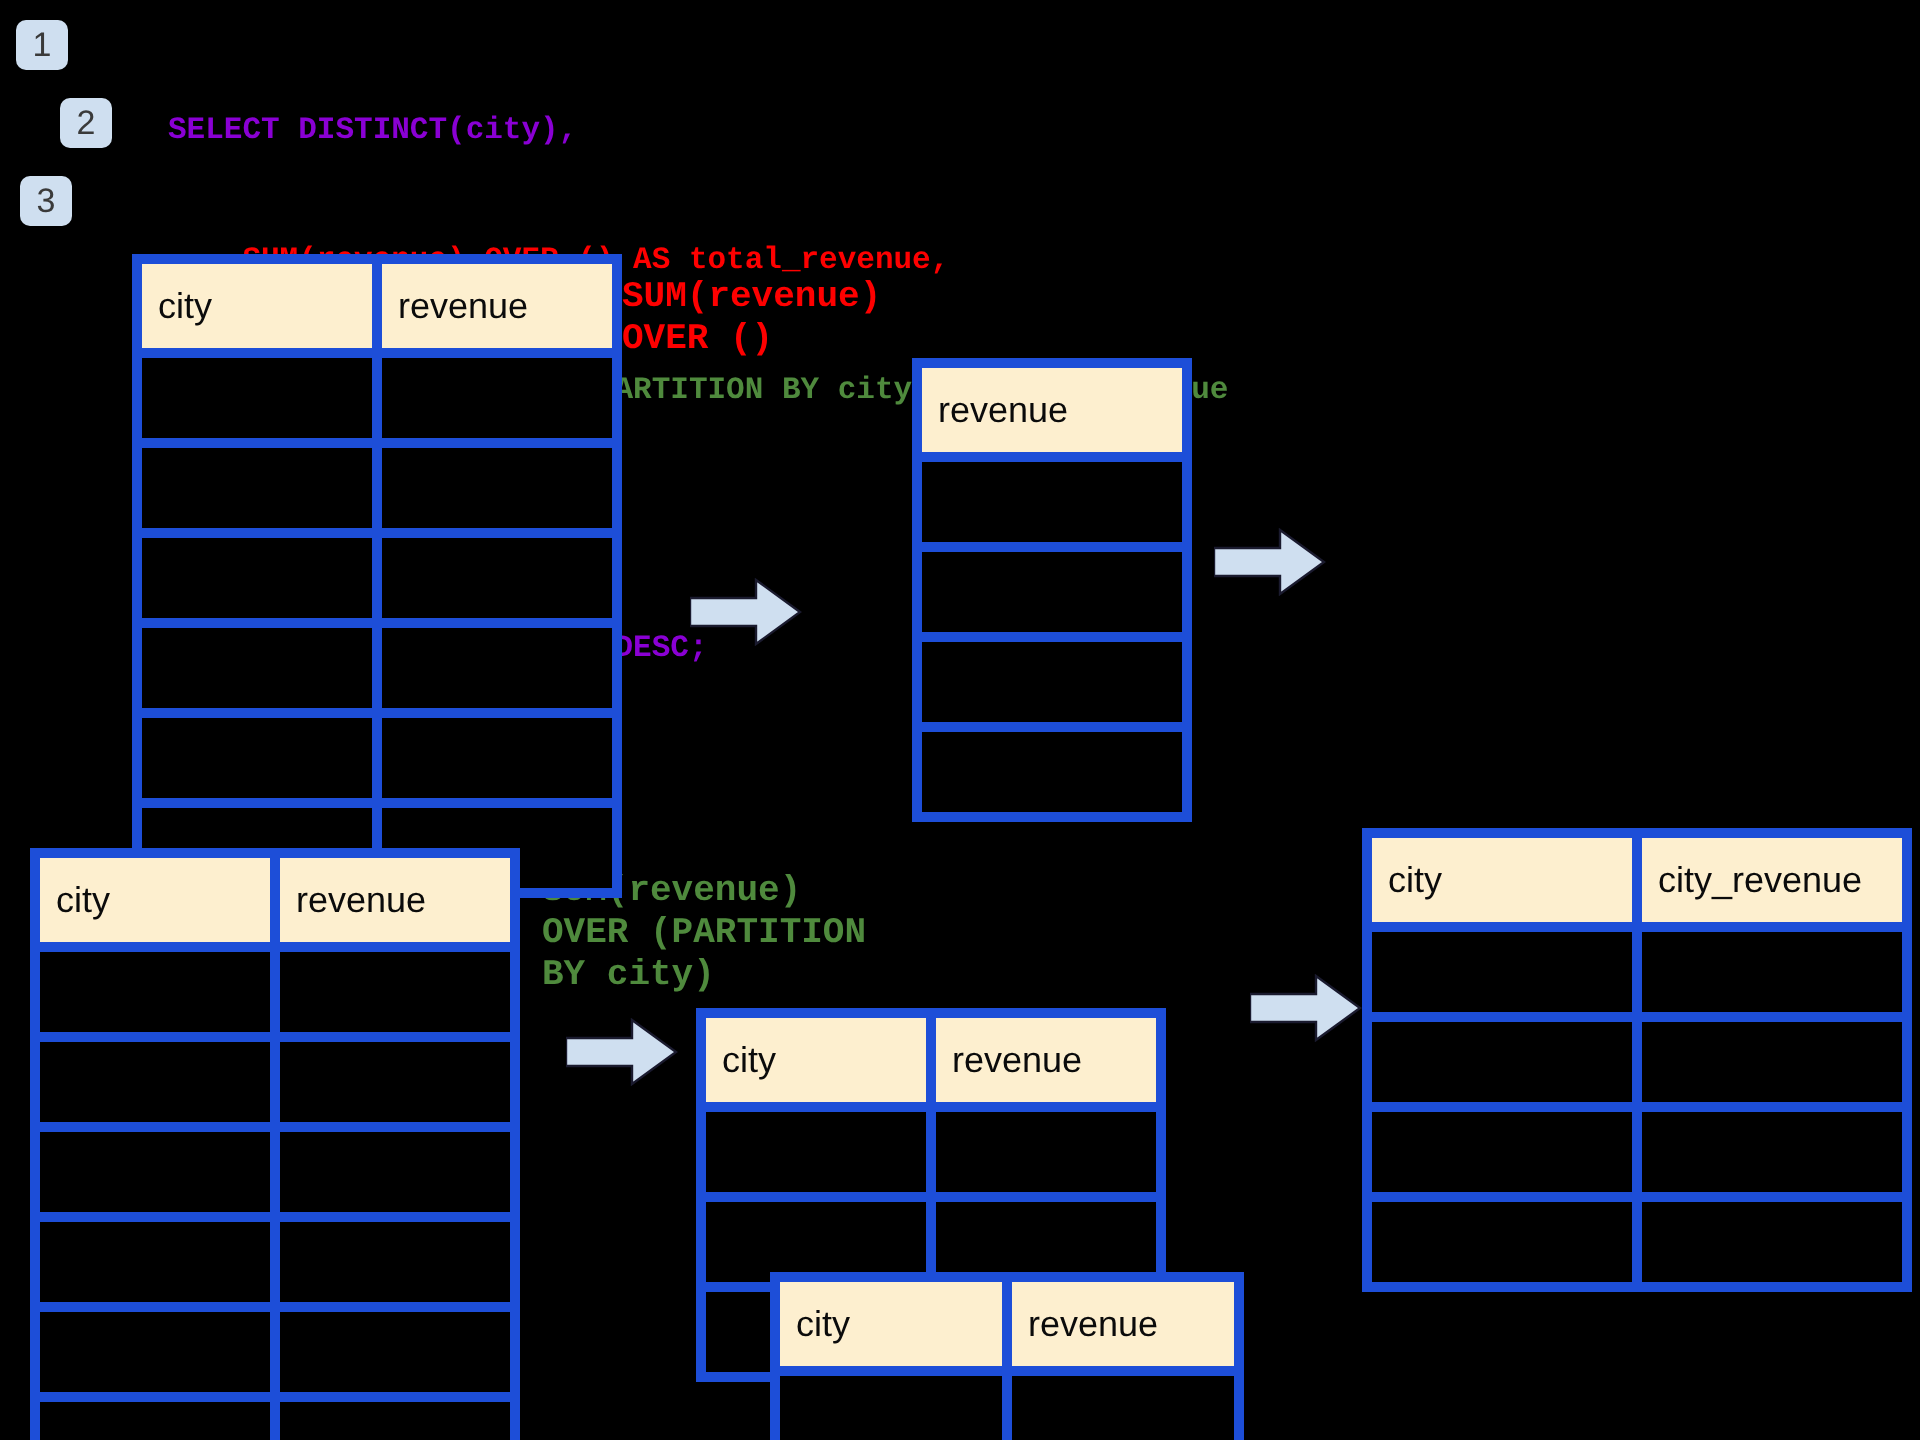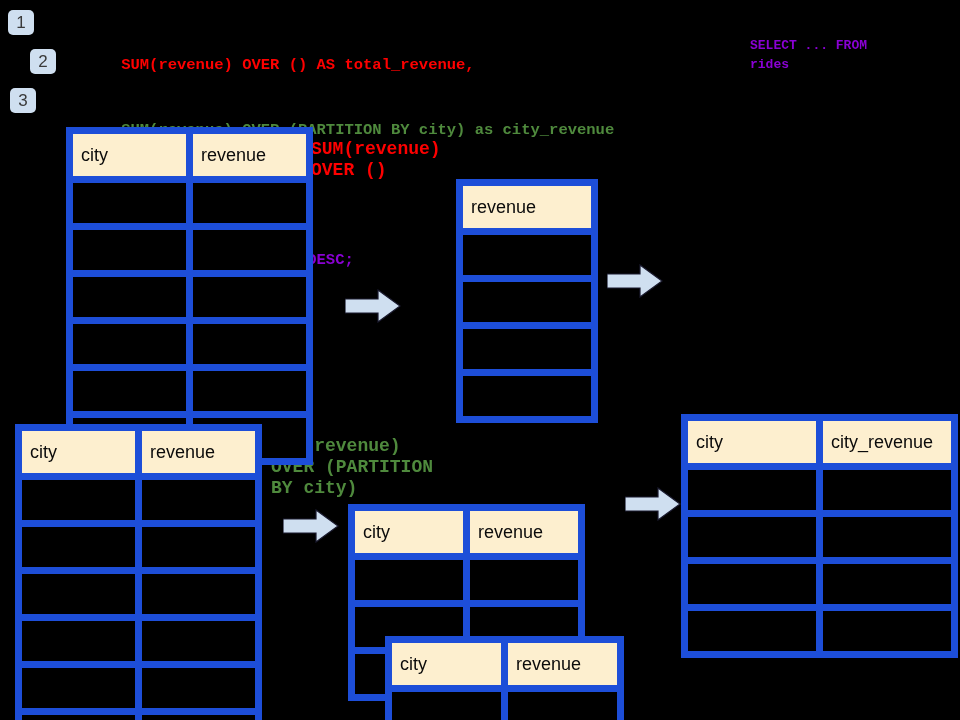--- a/index.html
+++ b/index.html
@@ -66,21 +66,21 @@
   }
 
   
   .tbl {
     position: absolute;
     border-collapse: collapse;
     table-layout: fixed;
     background: #000000;
   }
   .tbl th, .tbl td {
-    border: 7px solid #1d4ed8;
+    border: 5px solid #1d4ed8;
     padding: 0;
     margin: 0;
   }
   .tbl th {
     background: #fdefcf;
     color: #0b0b0b;
     font-family: "Liberation Sans", sans-serif;
     font-size: 18px;
     font-weight: 400;
     text-align: left;
@@ -103,28 +103,27 @@
 </head>
 <body>
 
 <div id="stage">
 
   <div class="badge" style="left:8px; top:10px;">1</div>
   <div class="badge" style="left:30px; top:49px;">2</div>
   <div class="badge" style="left:10px; top:88px;">3</div>
 
   <div class="sql-block" style="left:84px; top:12px;">
+    <span class="sql-line c-purple">SELECT DISTINCT(city),</span>
     <span class="sql-line c-red">    SUM(revenue) OVER () AS total_revenue,</span>
     <span class="sql-line c-green">    SUM(revenue) OVER (PARTITION BY city) as city_revenue</span>
     <span class="sql-line c-purple">  FROM rides</span>
     <span class="sql-line c-purple">  ORDER by city_revenue DESC;</span>
   </div>
 
-  <div class="annot-small c-purple" style="left:750px; top:36px;">SELECT ... FROM
-rides</div>
 
   <div class="annot c-red" style="left:311px; top:139px;">SUM(revenue)
 OVER ()</div>
 
   <div class="annot c-green" style="left:271px; top:436px;">SUM(revenue)
 OVER (PARTITION
 BY city)</div>
 
   <table class="tbl" style="left:66px; top:127px; width:240px;">
     <colgroup>

